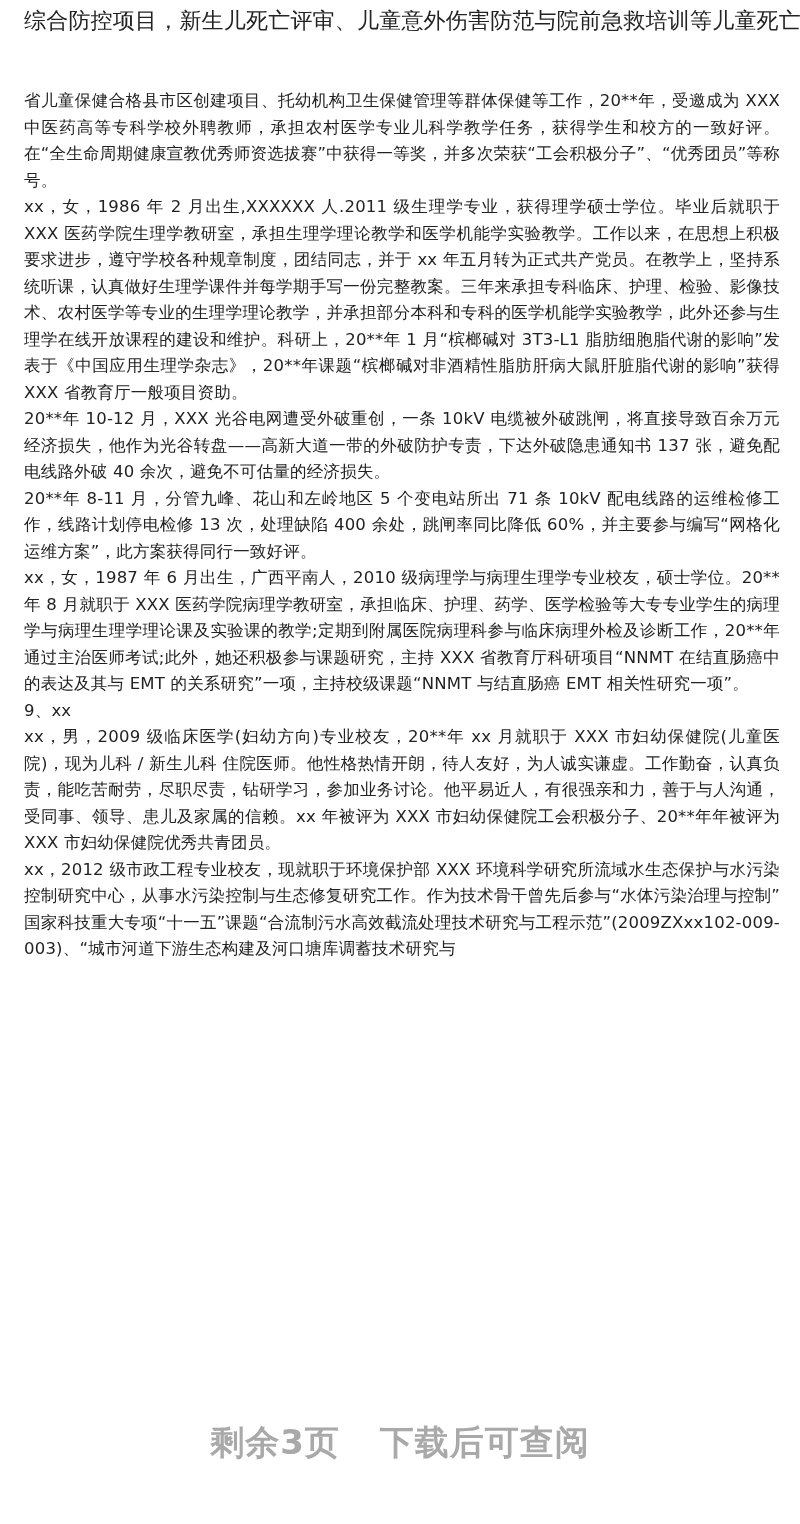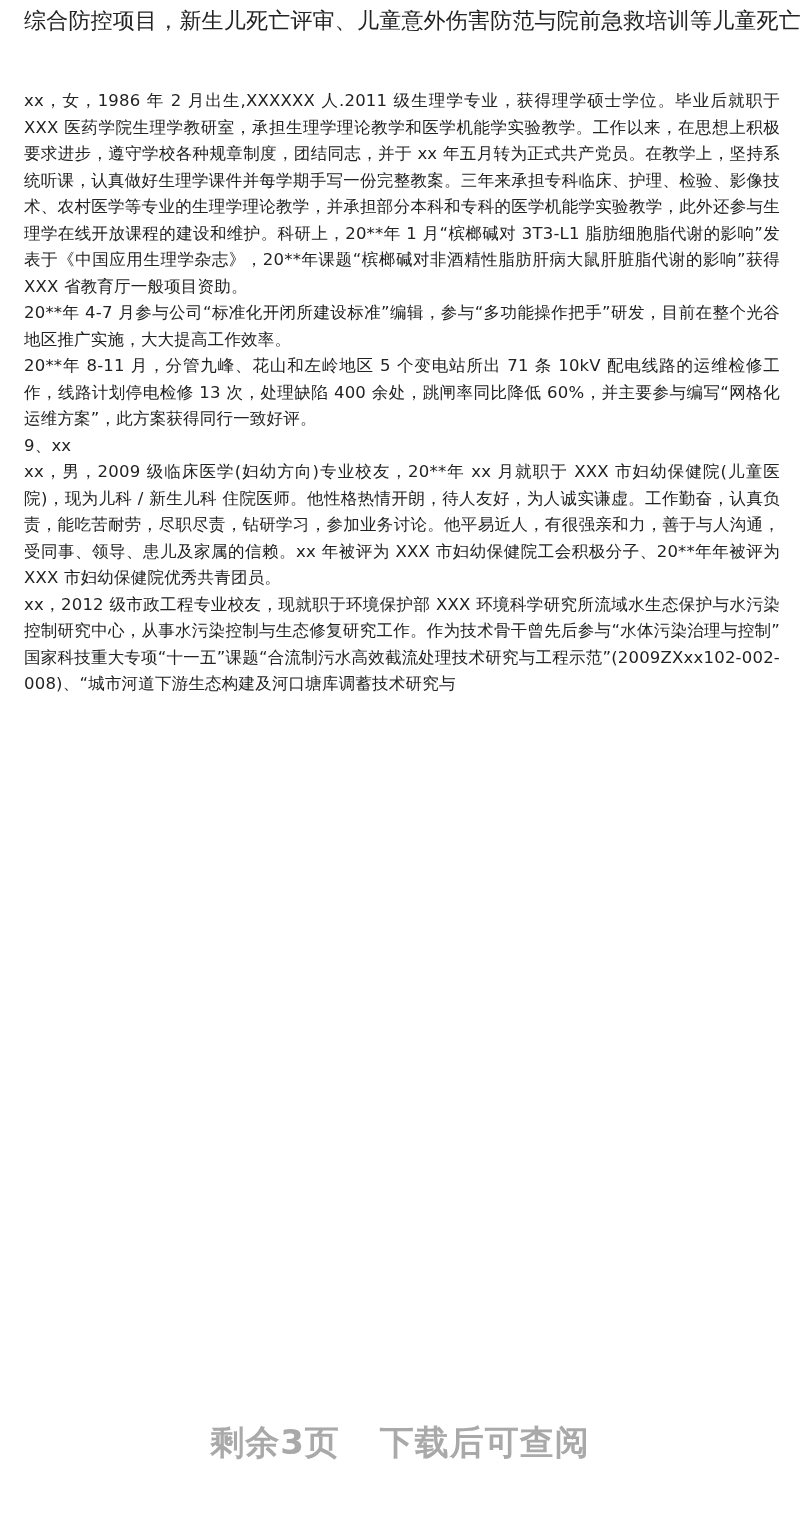--- a/index.html
+++ b/index.html
@@ -18,28 +18,30 @@
     .footer span + span { margin-left: 40px; }
   </style>
 </head>
 <body>
 
 <div class="watermark" style="left:230px; top:560px;">　</div>
 
 <div class="line-top">综合防控项目，新生儿死亡评审、儿童意外伤害防范与院前急救培训等儿童死亡控制、XXX</div>
 
 <div class="body-block">
+  <p>省儿童保健合格县市区创建项目、托幼机构卫生保健管理等群体保健等工作，20**年，受邀成为 XXX 中医药高等专科学校外聘教师，承担农村医学专业儿科学教学任务，获得学生和校方的一致好评。在“全生命周期健康宣教优秀师资选拔赛”中获得一等奖，并多次荣获“工会积极分子”、“优秀团员”等称号。</p>
 
   <p>xx，女，1986 年 2 月出生,XXXXXX 人.2011 级生理学专业，获得理学硕士学位。毕业后就职于 XXX 医药学院生理学教研室，承担生理学理论教学和医学机能学实验教学。工作以来，在思想上积极要求进步，遵守学校各种规章制度，团结同志，并于 xx 年五月转为正式共产党员。在教学上，坚持系统听课，认真做好生理学课件并每学期手写一份完整教案。三年来承担专科临床、护理、检验、影像技术、农村医学等专业的生理学理论教学，并承担部分本科和专科的医学机能学实验教学，此外还参与生理学在线开放课程的建设和维护。科研上，20**年 1 月“槟榔碱对 3T3-L1 脂肪细胞脂代谢的影响”发表于《中国应用生理学杂志》，20**年课题“槟榔碱对非酒精性脂肪肝病大鼠肝脏脂代谢的影响”获得 XXX 省教育厅一般项目资助。</p>
 
-  <p>20**年 4-7 月参与公司“标准化开闭所建设标准”编辑，参与“多功能操作把手”研发，目前在整个光谷地区推广实施，大大提高工作效率。</p>
+  <p>20**年 10-12 月，XXX 光谷电网遭受外破重创，一条 10kV 电缆被外破跳闸，将直接导致百余万元经济损失，他作为光谷转盘——高新大道一带的外破防护专责，下达外破隐患通知书 137 张，避免配电线路外破 40 余次，避免不可估量的经济损失。</p>
   <p>20**年 8-11 月，分管九峰、花山和左岭地区 5 个变电站所出 71 条 10kV 配电线路的运维检修工作，线路计划停电检修 13 次，处理缺陷 400 余处，跳闸率同比降低 60%，并主要参与编写“网格化运维方案”，此方案获得同行一致好评。</p>
 
+  <p>xx，女，1987 年 6 月出生，广西平南人，2010 级病理学与病理生理学专业校友，硕士学位。20**年 8 月就职于 XXX 医药学院病理学教研室，承担临床、护理、药学、医学检验等大专专业学生的病理学与病理生理学理论课及实验课的教学;定期到附属医院病理科参与临床病理外检及诊断工作，20**年通过主治医师考试;此外，她还积极参与课题研究，主持 XXX 省教育厅科研项目“NNMT 在结直肠癌中的表达及其与 EMT 的关系研究”一项，主持校级课题“NNMT 与结直肠癌 EMT 相关性研究一项”。</p>
 
   <p class="heading">9、xx</p>
   <p>xx，男，2009 级临床医学(妇幼方向)专业校友，20**年 xx 月就职于 XXX 市妇幼保健院(儿童医院)，现为儿科 / 新生儿科 住院医师。他性格热情开朗，待人友好，为人诚实谦虚。工作勤奋，认真负责，能吃苦耐劳，尽职尽责，钻研学习，参加业务讨论。他平易近人，有很强亲和力，善于与人沟通，受同事、领导、患儿及家属的信赖。xx 年被评为 XXX 市妇幼保健院工会积极分子、20**年年被评为 XXX 市妇幼保健院优秀共青团员。</p>
 
-  <p>xx，2012 级市政工程专业校友，现就职于环境保护部 XXX 环境科学研究所流域水生态保护与水污染控制研究中心，从事水污染控制与生态修复研究工作。作为技术骨干曾先后参与“水体污染治理与控制” 国家科技重大专项“十一五”课题“合流制污水高效截流处理技术研究与工程示范”(2009ZXxx102-002-008)、“城市河道下游生态构建及河口塘库调蓄技术研究与</p>
+  <p>xx，2012 级市政工程专业校友，现就职于环境保护部 XXX 环境科学研究所流域水生态保护与水污染控制研究中心，从事水污染控制与生态修复研究工作。作为技术骨干曾先后参与“水体污染治理与控制” 国家科技重大专项“十一五”课题“合流制污水高效截流处理技术研究与工程示范”(2009ZXxx102-009-003)、“城市河道下游生态构建及河口塘库调蓄技术研究与</p>
 </div>
 
 <div class="footer">
   <span>剩余3页</span><span>下载后可查阅</span>
 </div>
 
 </body></html>

